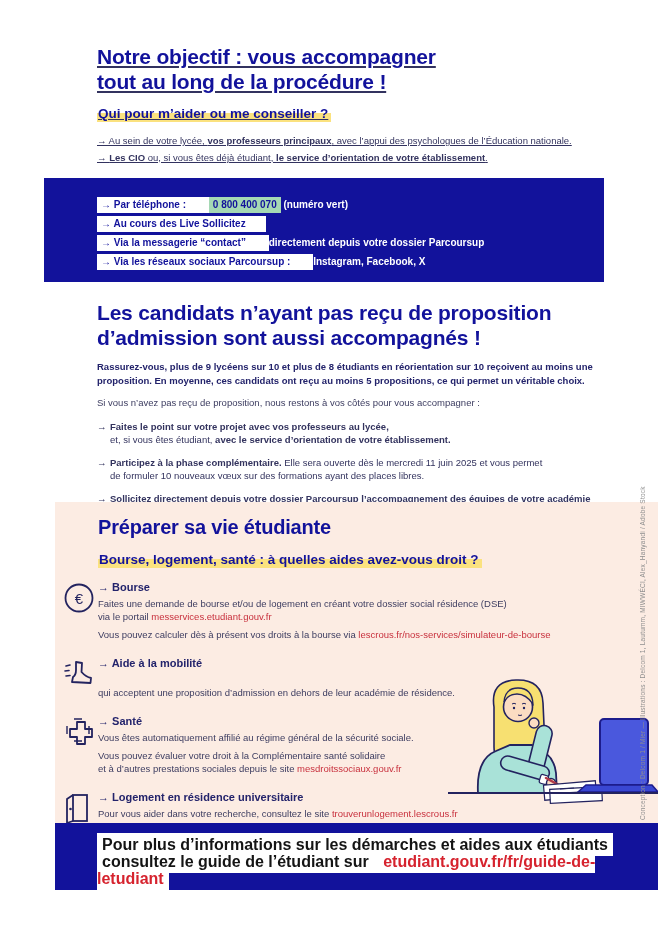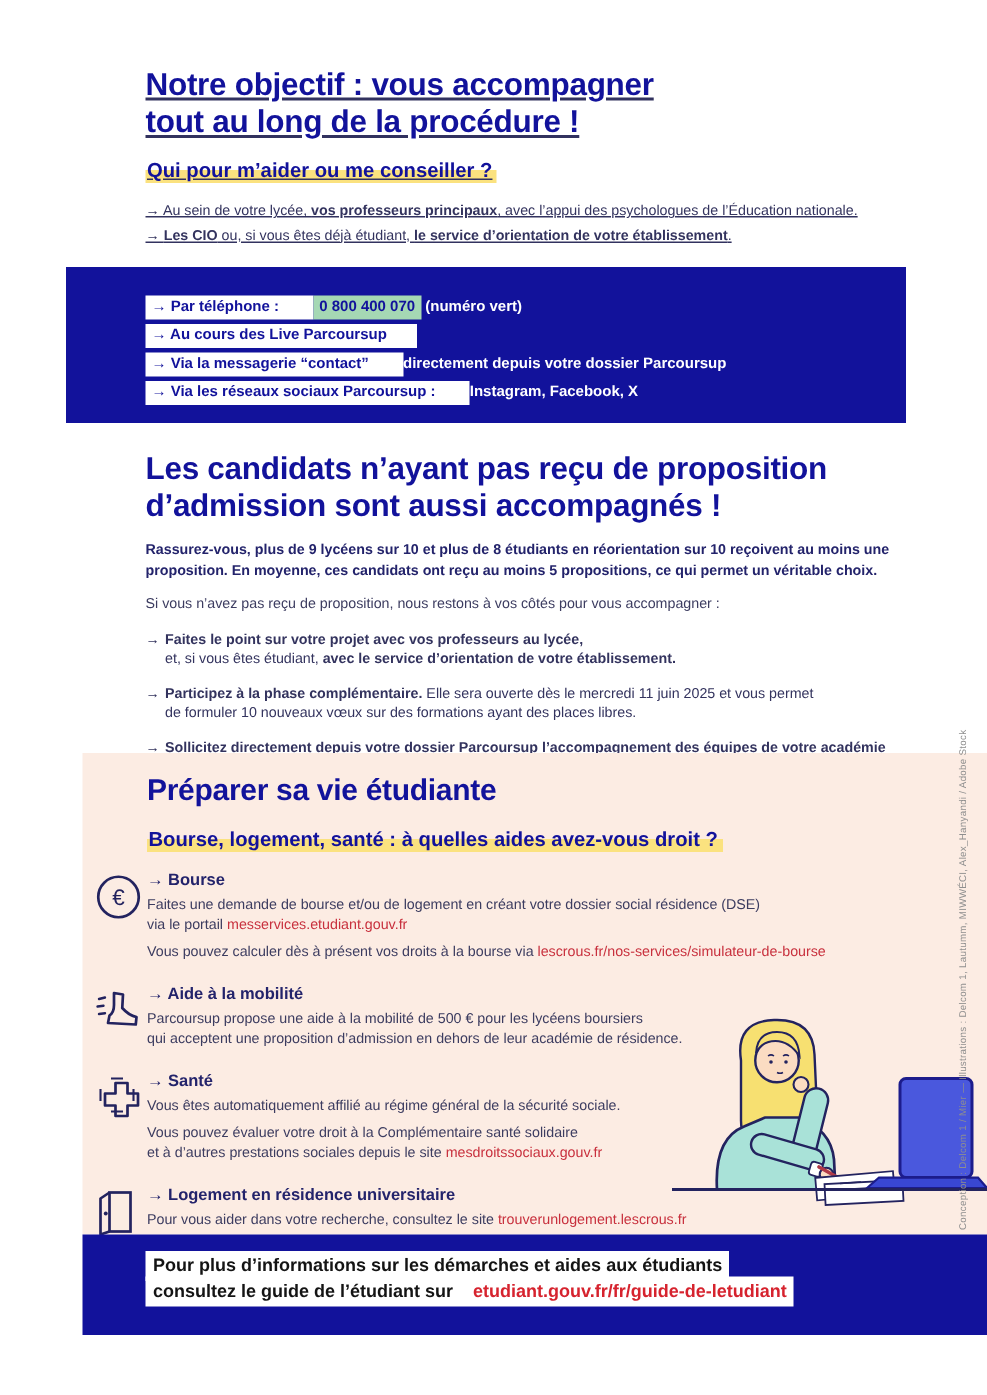--- a/index.html
+++ b/index.html
@@ -37,21 +37,21 @@
   .pink .h-big{font-size:20px;margin-left:38px;}
   .pink .h-sub{margin-left:38px;}
   .items{margin-top:13px;}
   .item{display:grid;grid-template-columns:38px 1fr;margin-bottom:11px;}
   .icell{padding-left:3px;padding-top:1px;}
   .ilabel{font-size:11px;line-height:13px;font-weight:700;color:#23236b;margin:0 0 3px 0;}
   .ipara{font-size:9.5px;line-height:13px;color:#3c3c60;margin:0 0 5px 0;}
   
   .footer{position:absolute;left:55px;top:823px;width:603px;height:67px;background:#12129b;
           box-sizing:border-box;padding:12px 0 0 42px;}
-  .fline{font-size:12px;line-height:17px;font-weight:700;margin:0;}
+  .fline{font-size:16px;line-height:17px;font-weight:700;margin:0;}
   
   .illus{position:absolute;left:448px;top:675px;width:210px;height:150px;}
   .credits{position:absolute;left:639px;top:552px;height:268px;width:12px;
            writing-mode:vertical-rl;transform:rotate(180deg);white-space:nowrap;
            font-size:6.5px;letter-spacing:0.2px;color:#8f8f8f;}
 </style>
 </head>
 <body>
 
 <div class="page">
@@ -60,21 +60,21 @@
     <h1 class="h-big"><span>Notre objectif : vous accompagner</span><br><span>tout au long de la procédure !</span></h1>
     <h2 class="h-sub"><span class="marker">Qui pour m’aider ou me conseiller ?</span></h2>
     <div class="bullets">
       <p class="bullet"><span>→ Au sein de votre lycée, </span><span class="b">vos professeurs principaux</span><span>, avec l’appui des psychologues de l’Éducation nationale.</span></p>
       <p class="bullet"><span>→ </span><span class="b">Les CIO</span><span> ou, si vous êtes déjà étudiant, </span><span class="b">le service d’orientation de votre établissement</span><span>.</span></p>
     </div>
   </section>
 
   <div class="contact">
     <p class="cline"><span class="hlw">→ Par téléphone : </span><span class="hlg">0 800 400 070</span><span class="wt"> (numéro vert)</span></p>
-    <p class="cline"><span class="hlw">→ Au cours des Live Parcoursup </span></p>
+    <p class="cline"><span class="hlw">→ Au cours des Live Sollicitez </span></p>
     <p class="cline"><span class="hlw">→ Via la messagerie “contact” </span><span class="wt"> directement depuis votre dossier Parcoursup</span></p>
     <p class="cline"><span class="hlw">→ Via les réseaux sociaux Parcoursup : </span><span class="wt"> Instagram, Facebook, X</span></p>
   </div>
 
   <section class="sec2">
     <h1 class="h-big"><span>Les candidats n’ayant pas reçu de proposition</span><br><span>d’admission sont aussi accompagnés !</span></h1>
     <p class="lead"><span>Rassurez-vous, plus de 9 lycéens sur 10 et plus de 8 étudiants en réorientation sur 10 reçoivent au moins une</span><br><span>proposition. En moyenne, ces candidats ont reçu au moins 5 propositions, ce qui permet un véritable choix.</span></p>
     <p class="intro">Si vous n’avez pas reçu de proposition, nous restons à vos côtés pour vous accompagner :</p>
     <div class="bullets">
       <p class="bullet2"><span class="arr">→</span><span><span class="b">Faites le point sur votre projet avec vos professeurs au lycée,</span><br><span>et, si vous êtes étudiant, </span><span class="b">avec le service d’orientation de votre établissement.</span></span></p>
@@ -105,21 +105,21 @@
 
       <div class="item">
         <div class="icell">
           <svg width="32" height="32" viewBox="0 0 32 32">
             <path d="M13 4 L19 5 L18.5 14 Q23 19 28 20 L27.5 25 L9 24 L10 19 Q13 17 13 12 Z" fill="none" stroke="#23235f" stroke-width="1.8" stroke-linejoin="round"></path>
             <path d="M3 8 L7 7 M2 13 L6 12.5 M3 18 L7 17.5" stroke="#23235f" stroke-width="1.6" stroke-linecap="round"></path>
           </svg>
         </div>
         <div>
           <p class="ilabel">→ Aide à la mobilité</p>
-          <p class="ipara"><span>Parcoursup propose une aide à la mobilité de 500 € pour les lycéens boursiers</span><br><span>qui acceptent une proposition d’admission en dehors de leur académie de résidence.</span></p>
+          <p class="ipara"><br><span>qui acceptent une proposition d’admission en dehors de leur académie de résidence.</span></p>
         </div>
       </div>
 
       <div class="item">
         <div class="icell">
           <svg width="32" height="32" viewBox="0 0 32 32">
             <path d="M12 4 h8 v7 h7 v8 h-7 v7 h-8 v-7 h-7 v-8 h7 z" fill="none" stroke="#23235f" stroke-width="1.8" stroke-linejoin="round" transform="translate(2,2)"></path>
             <path d="M12 4 h8 M27 11 v8 M20 26 h-8 M5 19 v-8" fill="none" stroke="#23235f" stroke-width="1.4" transform="translate(-1,-1)"></path>
           </svg>
         </div>

